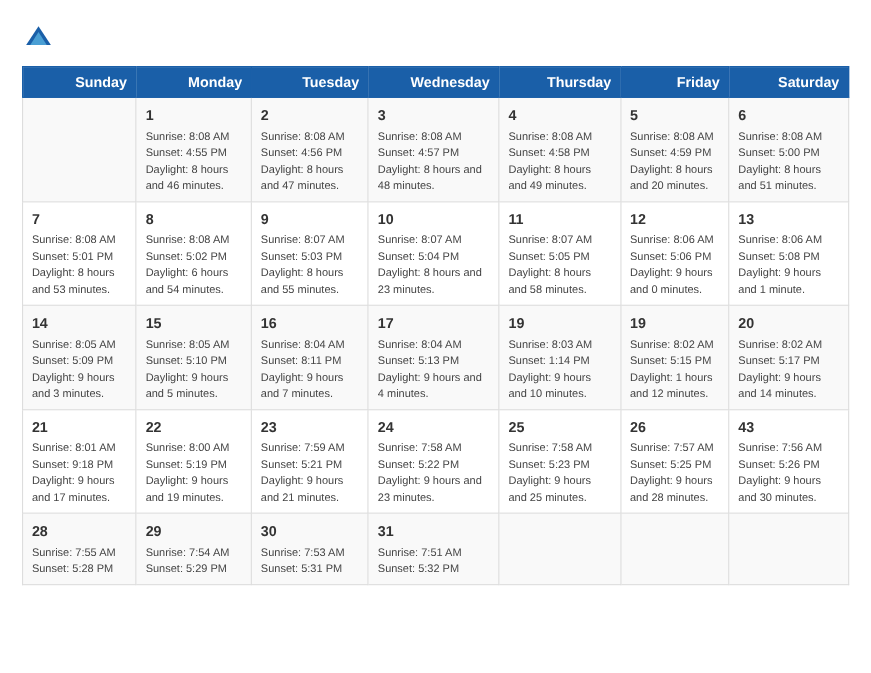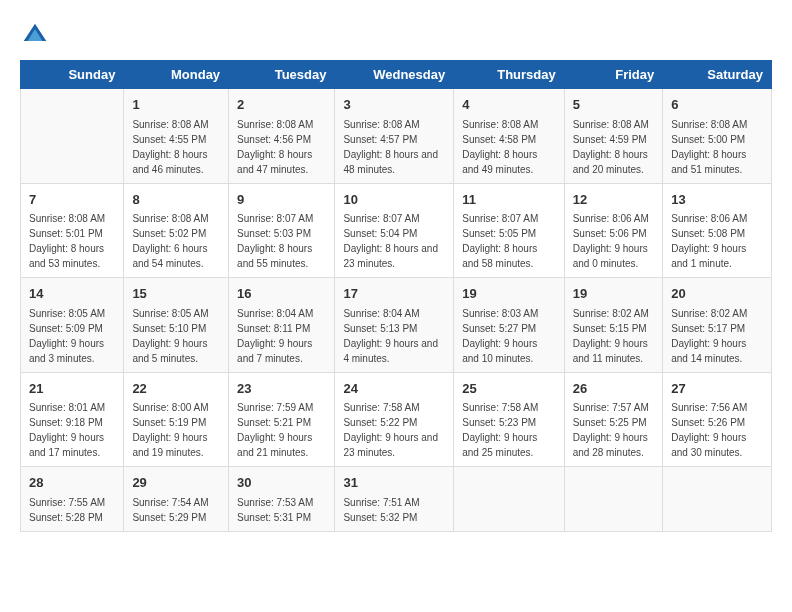--- a/index.html
+++ b/index.html
@@ -259,30 +259,30 @@
         <div class="cell-content">
           <div>Sunrise: 8:04 AM</div>
           <div>Sunset: 5:13 PM</div>
           <div>Daylight: 9 hours and 4 minutes.</div>
         </div>
         </td>
         <td>
           <span class="day-number">19</span>
         <div class="cell-content">
           <div>Sunrise: 8:03 AM</div>
-          <div>Sunset: 5:27 PM</div>
+          <div>Sunset: 1:14 PM</div>
           <div>Daylight: 9 hours and 10 minutes.</div>
         </div>
         </td>
         <td>
           <span class="day-number">19</span>
         <div class="cell-content">
           <div>Sunrise: 8:02 AM</div>
           <div>Sunset: 5:15 PM</div>
-          <div>Daylight: 9 hours and 11 minutes.</div>
+          <div>Daylight: 1 hours and 12 minutes.</div>
         </div>
         </td>
         <td>
           <span class="day-number">20</span>
         <div class="cell-content">
           <div>Sunrise: 8:02 AM</div>
           <div>Sunset: 5:17 PM</div>
           <div>Daylight: 9 hours and 14 minutes.</div>
         </div>
         </td>
@@ -330,21 +330,21 @@
         </td>
         <td>
           <span class="day-number">26</span>
         <div class="cell-content">
           <div>Sunrise: 7:57 AM</div>
           <div>Sunset: 5:25 PM</div>
           <div>Daylight: 9 hours and 28 minutes.</div>
         </div>
         </td>
         <td>
-          <span class="day-number">27</span>
+          <span class="day-number">43</span>
         <div class="cell-content">
           <div>Sunrise: 7:56 AM</div>
           <div>Sunset: 5:26 PM</div>
           <div>Daylight: 9 hours and 30 minutes.</div>
         </div>
         </td>
       </tr>
       <tr>
         <td>
           <span class="day-number">28</span>

